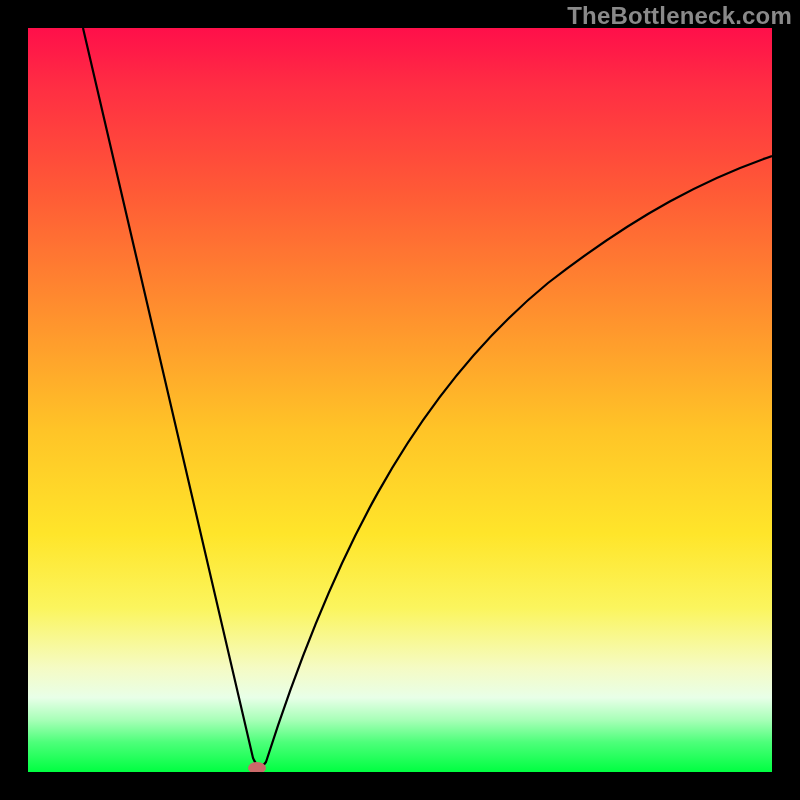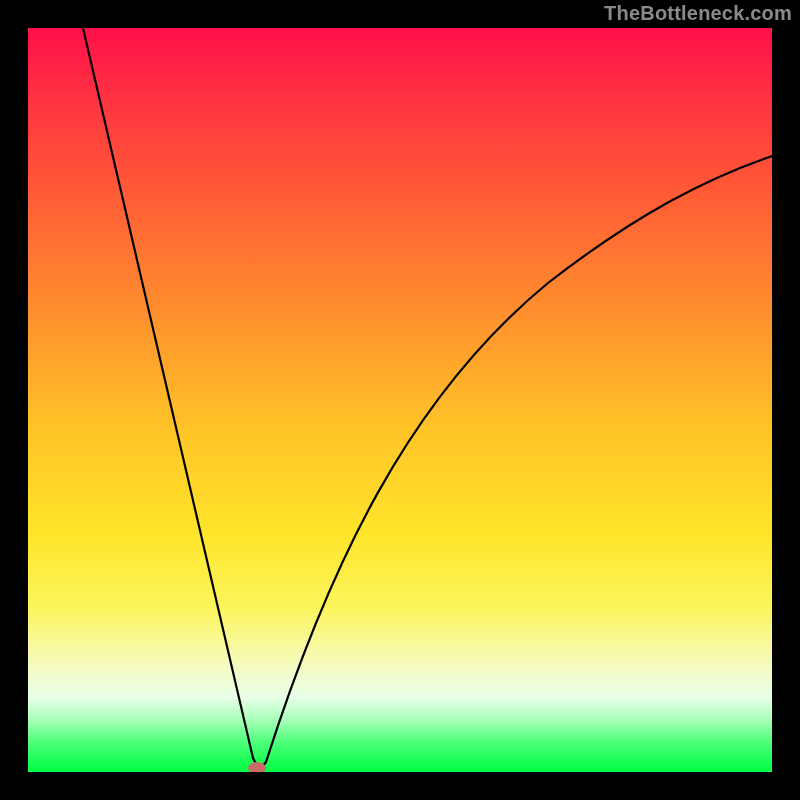--- a/index.html
+++ b/index.html
@@ -36,21 +36,21 @@
       #a8ffb8 93%,
       #4dff7a 96%,
       #00ff41 100%
     );
   }
   .watermark {
     position: absolute;
     top: 2px;
     right: 8px;
     font-family: Arial, Helvetica, sans-serif;
-    font-size: 20px;
+    font-size: 24px;
     font-weight: 600;
     color: #8a8a8a;
     letter-spacing: 0.2px;
     user-select: none;
   }
   svg.curve {
     position: absolute;
     left: 0;
     top: 0;
     width: 744px;

